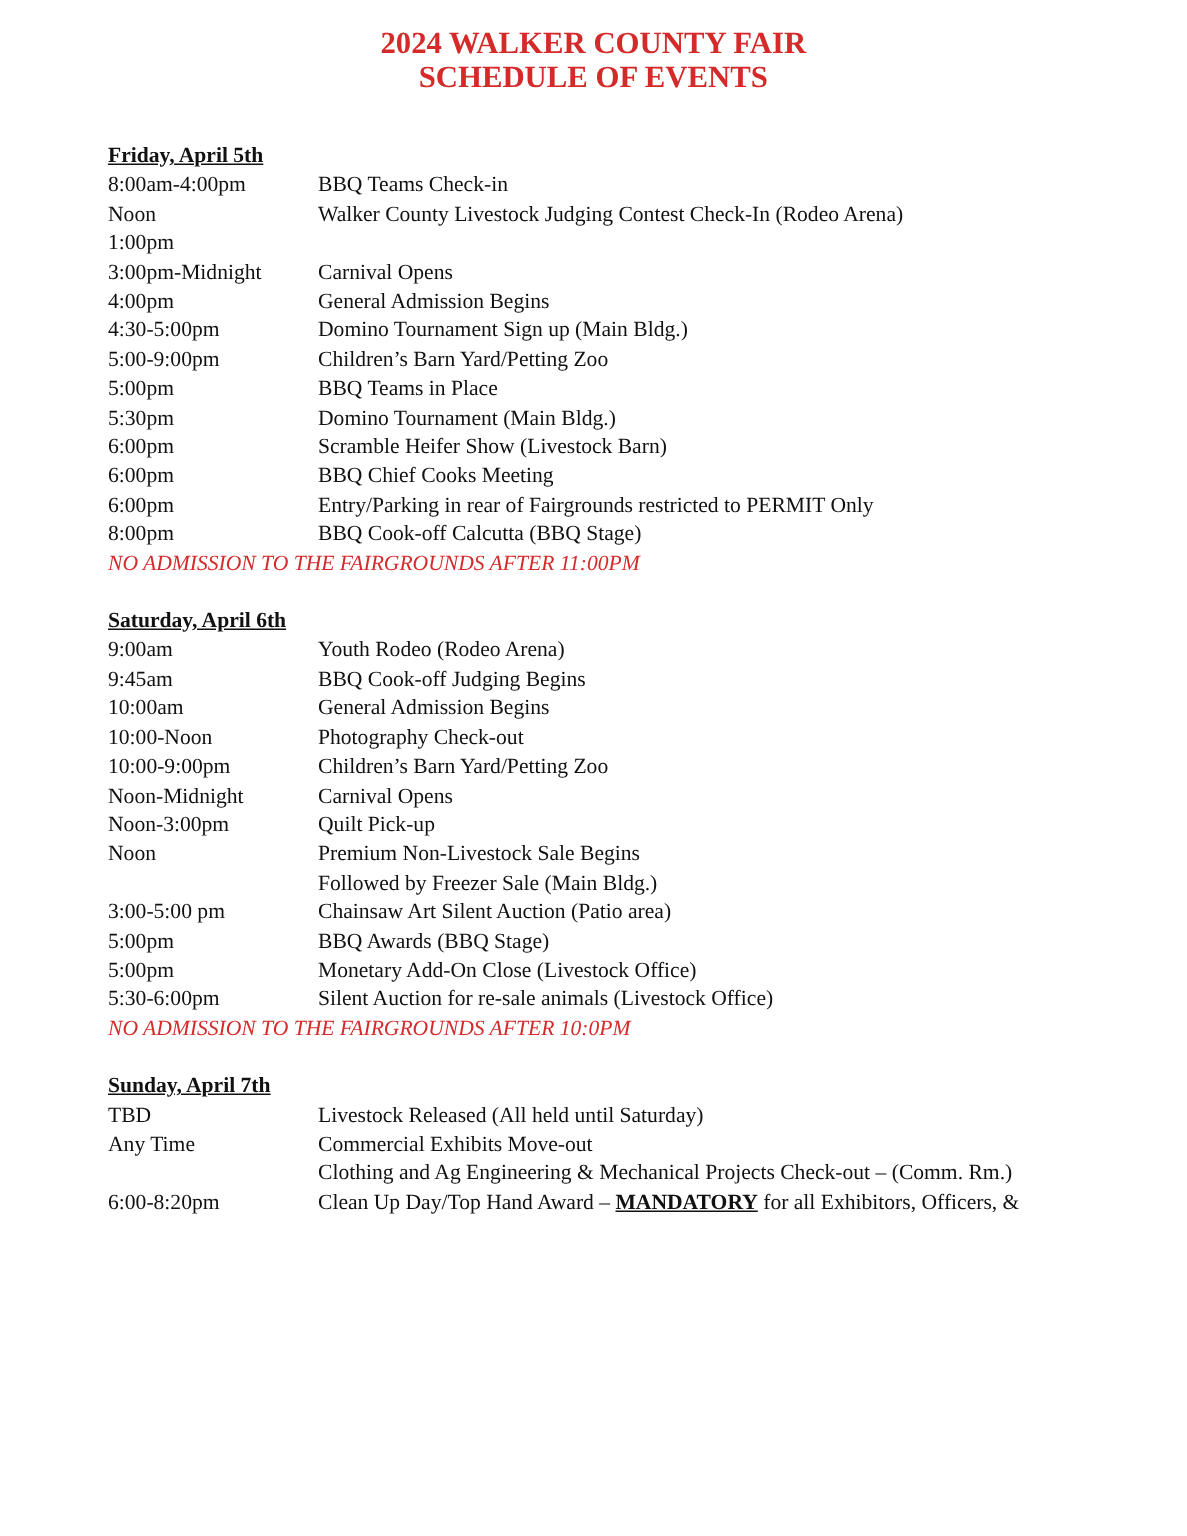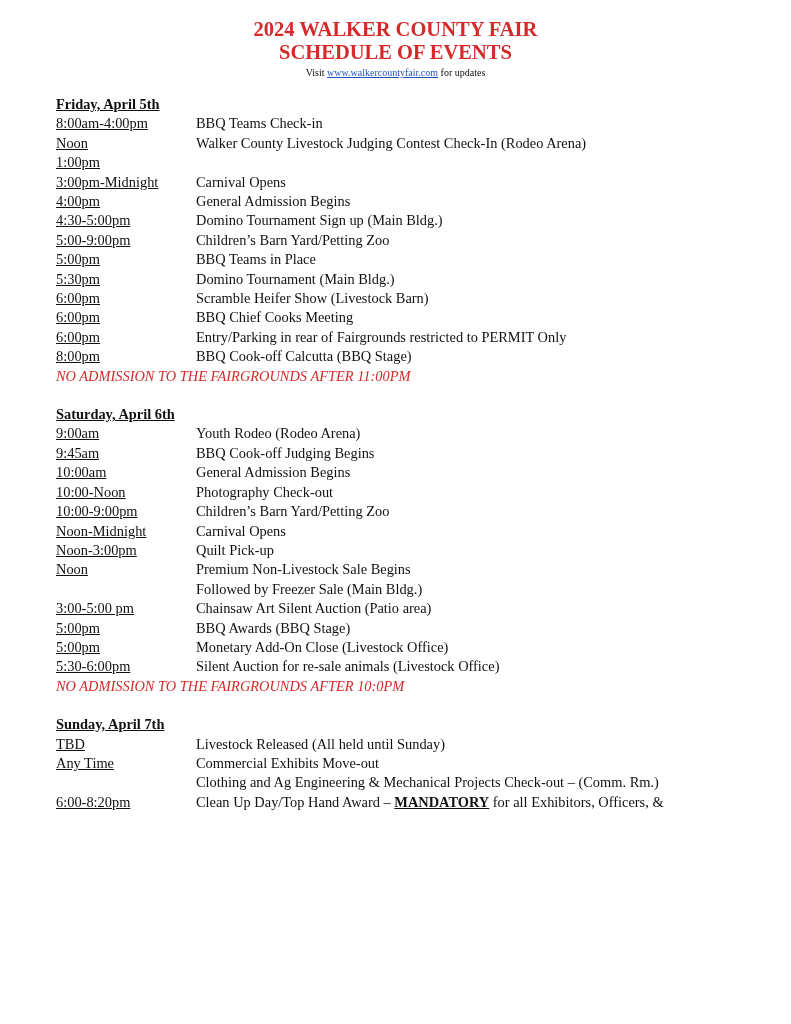--- a/index.html
+++ b/index.html
@@ -34,41 +34,40 @@
       line-height: 13px;
       margin-top: 2px;
     }
     .subtitle a {
       color: #2255bb;
       text-decoration: underline;
     }
     .content {
       position: absolute;
       top: 95px;
-      left: 56px;
+      left: 72px;
       width: 700px;
       font-size: 14.4px;
     }
     .section {
       margin-bottom: 19px;
     }
     .section-title {
       font-weight: bold;
       text-decoration: underline;
       line-height: 19.4px;
       height: 19.4px;
     }
     .row {
       display: flex;
       line-height: 19.4px;
     }
     .time {
       width: 140px;
       flex: 0 0 140px;
-      text-decoration: underline;
     }
     .event {
       flex: 1;
     }
     .sunday .time {
       width: 140px;
       flex: 0 0 140px;
     }
     .warning {
       color: #d42a2a;
@@ -81,23 +80,20 @@
       text-decoration: underline;
       text-align: right;
     }
   </style>
 </head>
 <body>
 
 <div class="header">
   <div class="title">2024 WALKER COUNTY FAIR</div>
   <div class="title">SCHEDULE OF EVENTS</div>
-  <div class="subtitle">
-    <span>Visit </span><a>www.walkercountyfair.com</a><span> for updates</span>
-  </div>
 </div>
 
 <div class="content">
 
   <div class="section">
     <div class="section-title">Friday, April 5th</div>
     <div class="row">
         <span class="time">8:00am-4:00pm</span>
         <span class="event">BBQ Teams Check-in</span>
       </div>
@@ -205,21 +201,21 @@
         <span class="time">5:30-6:00pm</span>
         <span class="event">Silent Auction for re-sale animals (Livestock Office)</span>
       </div>
     <div class="warning">NO ADMISSION TO THE FAIRGROUNDS AFTER 10:0PM</div>
   </div>
 
   <div class="section sunday">
     <div class="section-title">Sunday, April 7th</div>
     <div class="row">
         <span class="time">TBD</span>
-        <span class="event">Livestock Released (All held until Sunday)</span>
+        <span class="event">Livestock Released (All held until Saturday)</span>
       </div>
     <div class="row">
         <span class="time">Any Time</span>
         <span class="event">Commercial Exhibits Move-out</span>
       </div>
     <div class="row">
         <span class="time"></span>
         <span class="event">Clothing and Ag Engineering &amp; Mechanical Projects Check-out – (Comm. Rm.)</span>
       </div>
     <div class="row">

